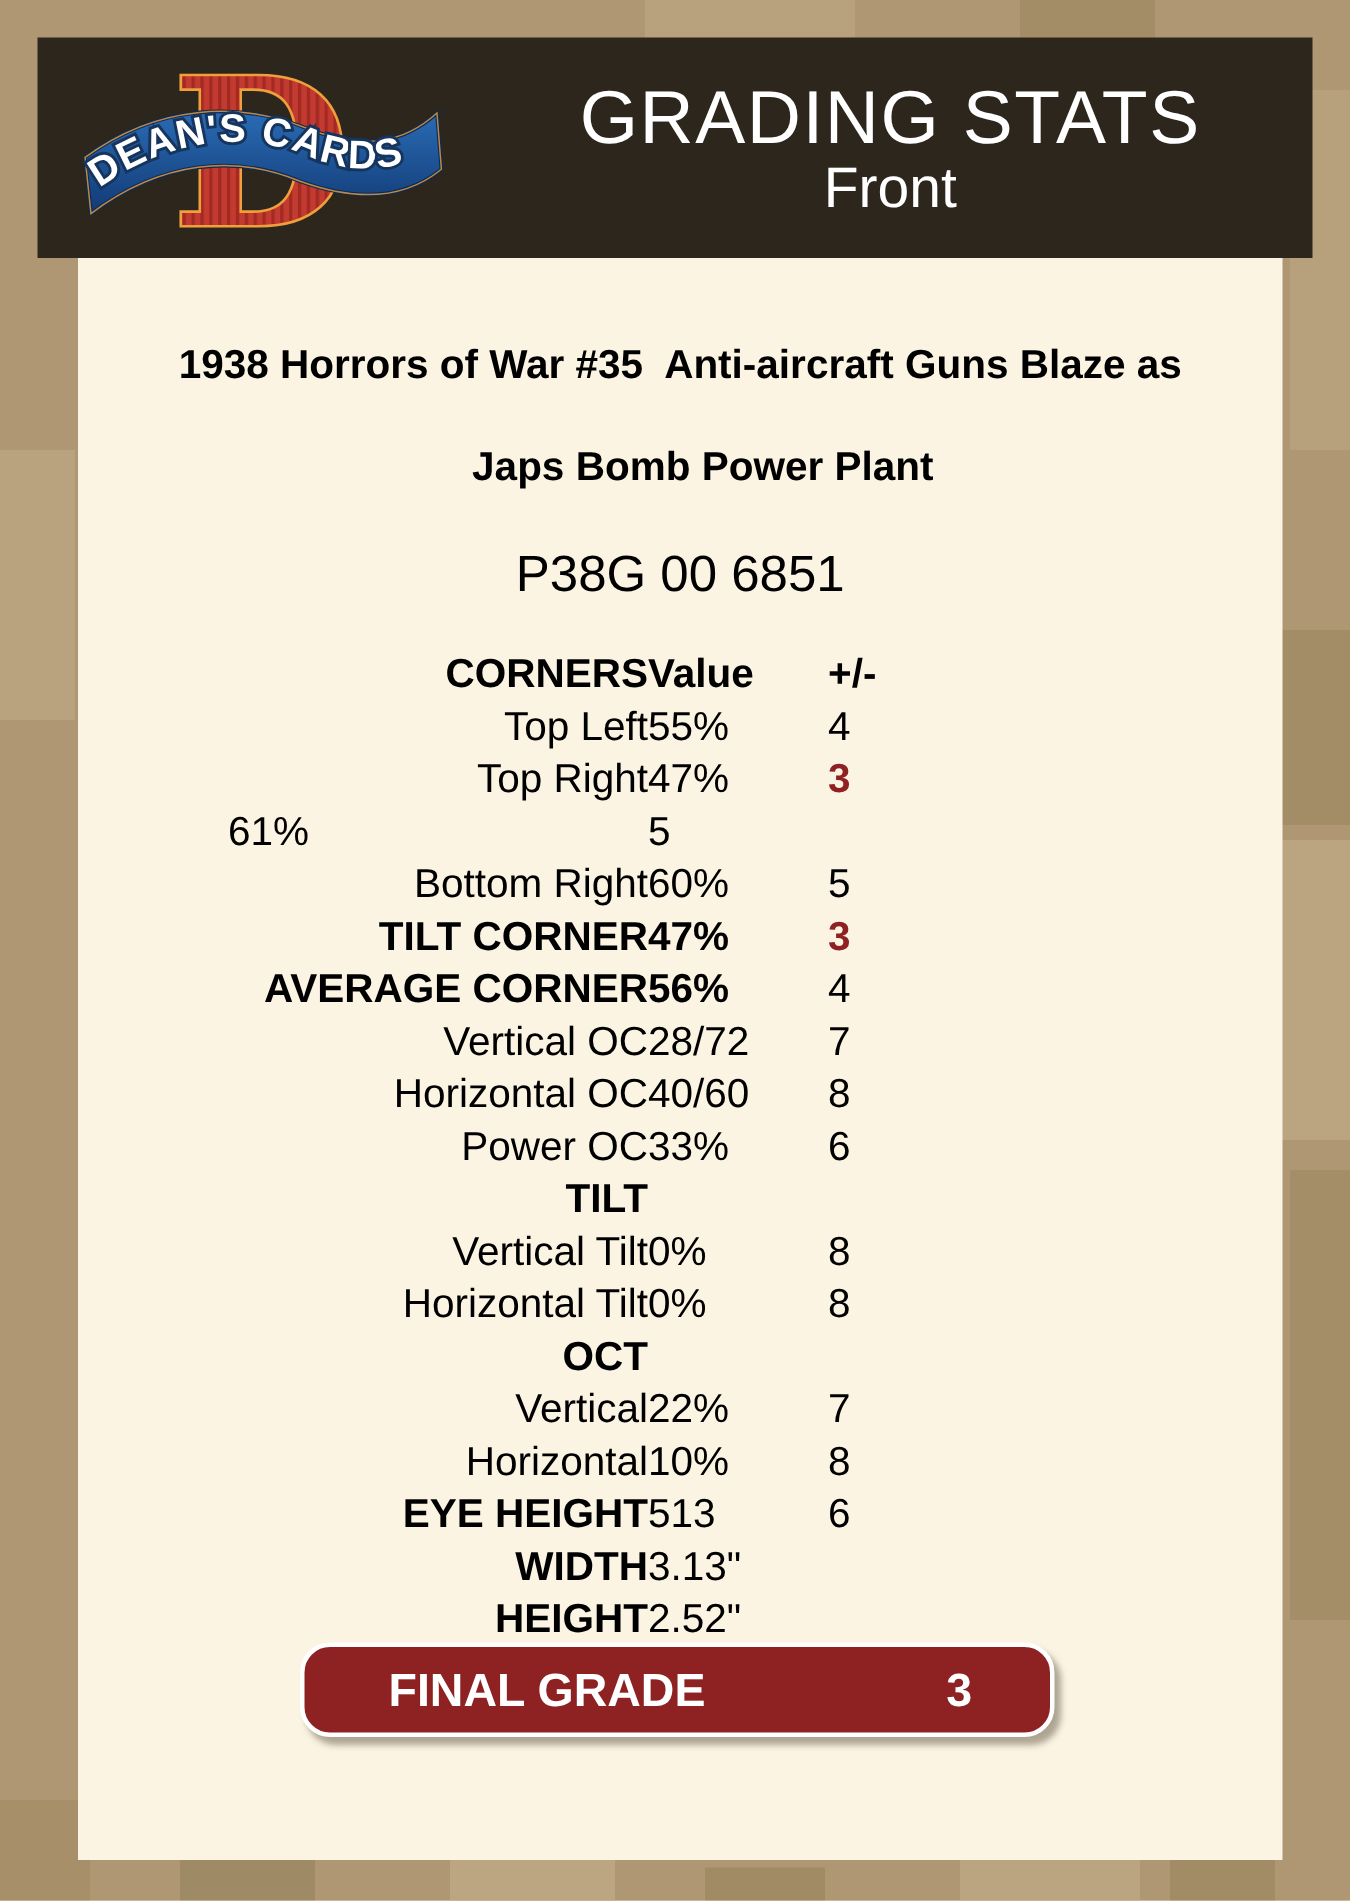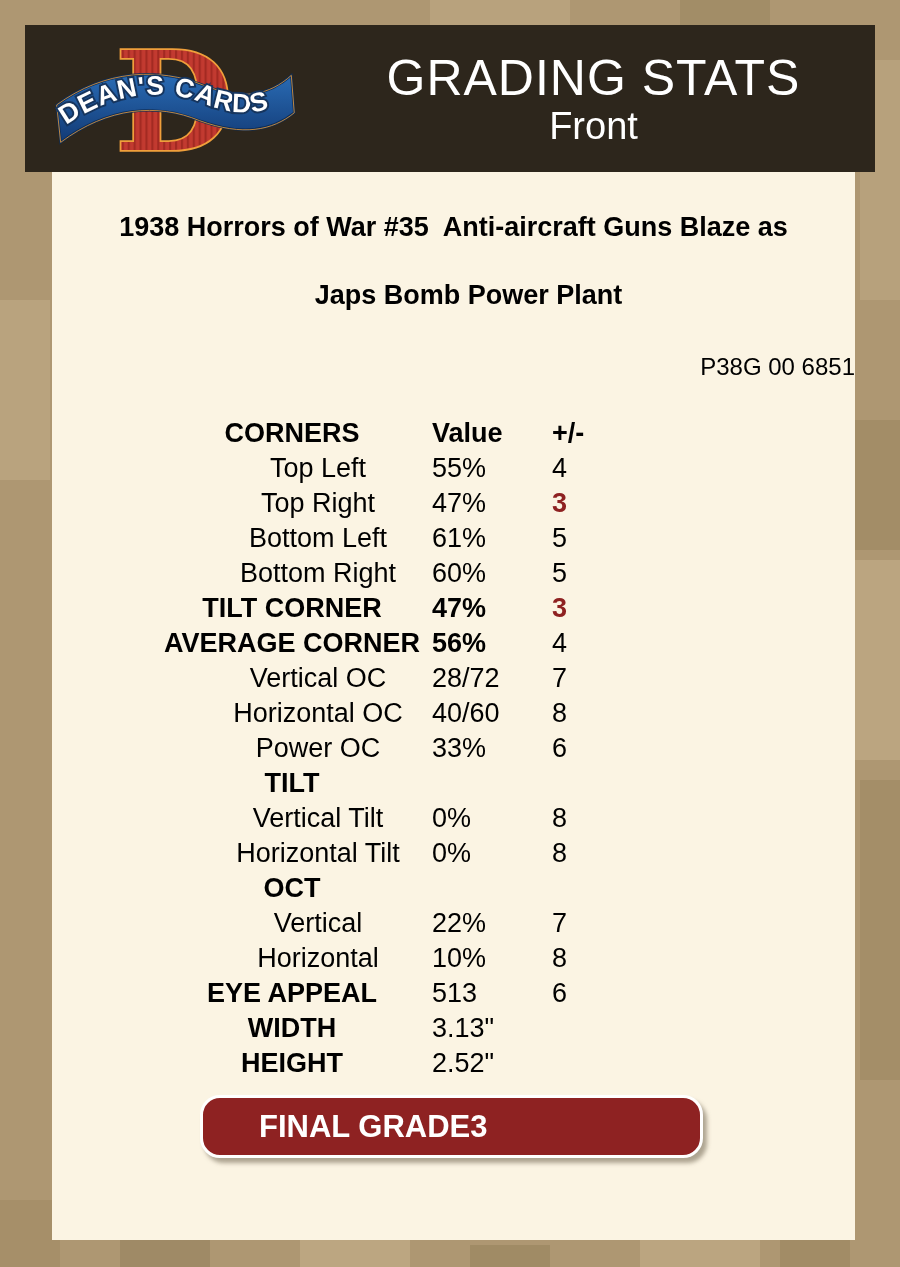--- a/index.html
+++ b/index.html
@@ -47,39 +47,39 @@
     color:#ffffff;padding-top:4px;
   }
   .ht-main{font-size:50px;letter-spacing:1px;line-height:1.05;}
   .ht-sub{font-size:38px;line-height:1.15;}
   .panel{
     position:absolute;left:52px;top:172px;width:803px;height:1068px;
     background:#fbf4e3;z-index:1;color:#000;
   }
   .card-title{
     padding-top:38px;text-align:center;font-weight:bold;font-size:27px;
-    line-height:34px;white-space:pre-wrap;
-  }
-  .card-code{text-align:right;font-size:24px;line-height:34px;margin-top:4px;}
+    line-height:34px;white-space:pre-wrap;margin-top:16px;
+  }
+  .card-code{text-align:center;font-size:34px;line-height:34px;margin-top:4px;}
   .stats{margin:32px 0 0 100px;width:643px;font-size:27px;}
   .trow{
     display:grid;grid-template-columns:280px 120px 150px 93px;
     height:35px;align-items:center;line-height:35px;
   }
   .gap-top{margin-top:17px;}
-  .lbl{text-align:center;white-space:nowrap;}
+  .lbl{text-align:right;white-space:nowrap;}
   .r-sub .lbl{padding-left:52px;}
   .val,.grd,.pm{white-space:nowrap;}
   .b{font-weight:bold;}
   .red{color:#8e2121;font-weight:bold;}
   .final-grade{
     position:absolute;left:148px;top:923px;width:503px;height:63px;
     background:#8e2222;border:3px solid #ffffff;border-radius:20px;
     box-shadow:4px 5px 4px rgba(110,98,78,0.55);
-    display:flex;align-items:center;
+    display:flex;align-items:center;justify-content:space-between;
     padding:0 52px 0 56px;box-sizing:border-box;
     color:#ffffff;font-weight:bold;font-size:31px;cursor:pointer;
   }
 </style>
 </head>
 <body>
 
 <div class="collage"></div>
 
 <div class="header-bar">
@@ -136,21 +136,20 @@
     </div>
 
     <div class="trow r-sub">
       <span class="lbl">Top Right</span>
       <span class="val">47%</span>
       <span class="grd red">3</span>
       <span class="pm"></span>
     </div>
 
     <div class="trow r-sub">
-      <span class="lbl">Bottom Left</span>
       <span class="val">61%</span>
       <span class="grd">5</span>
       <span class="pm"></span>
     </div>
 
     <div class="trow r-sub">
       <span class="lbl">Bottom Right</span>
       <span class="val">60%</span>
       <span class="grd">5</span>
       <span class="pm"></span>
@@ -228,21 +227,21 @@
     </div>
 
     <div class="trow r-sub">
       <span class="lbl">Horizontal</span>
       <span class="val">10%</span>
       <span class="grd">8</span>
       <span class="pm"></span>
     </div>
 
     <div class="trow">
-      <span class="lbl b">EYE APPEAL</span>
+      <span class="lbl b">EYE HEIGHT</span>
       <span class="val">513</span>
       <span class="grd">6</span>
       <span class="pm"></span>
     </div>
 
     <div class="trow">
       <span class="lbl b">WIDTH</span>
       <span class="val">3.13"</span>
       <span class="grd"></span>
       <span class="pm"></span>

